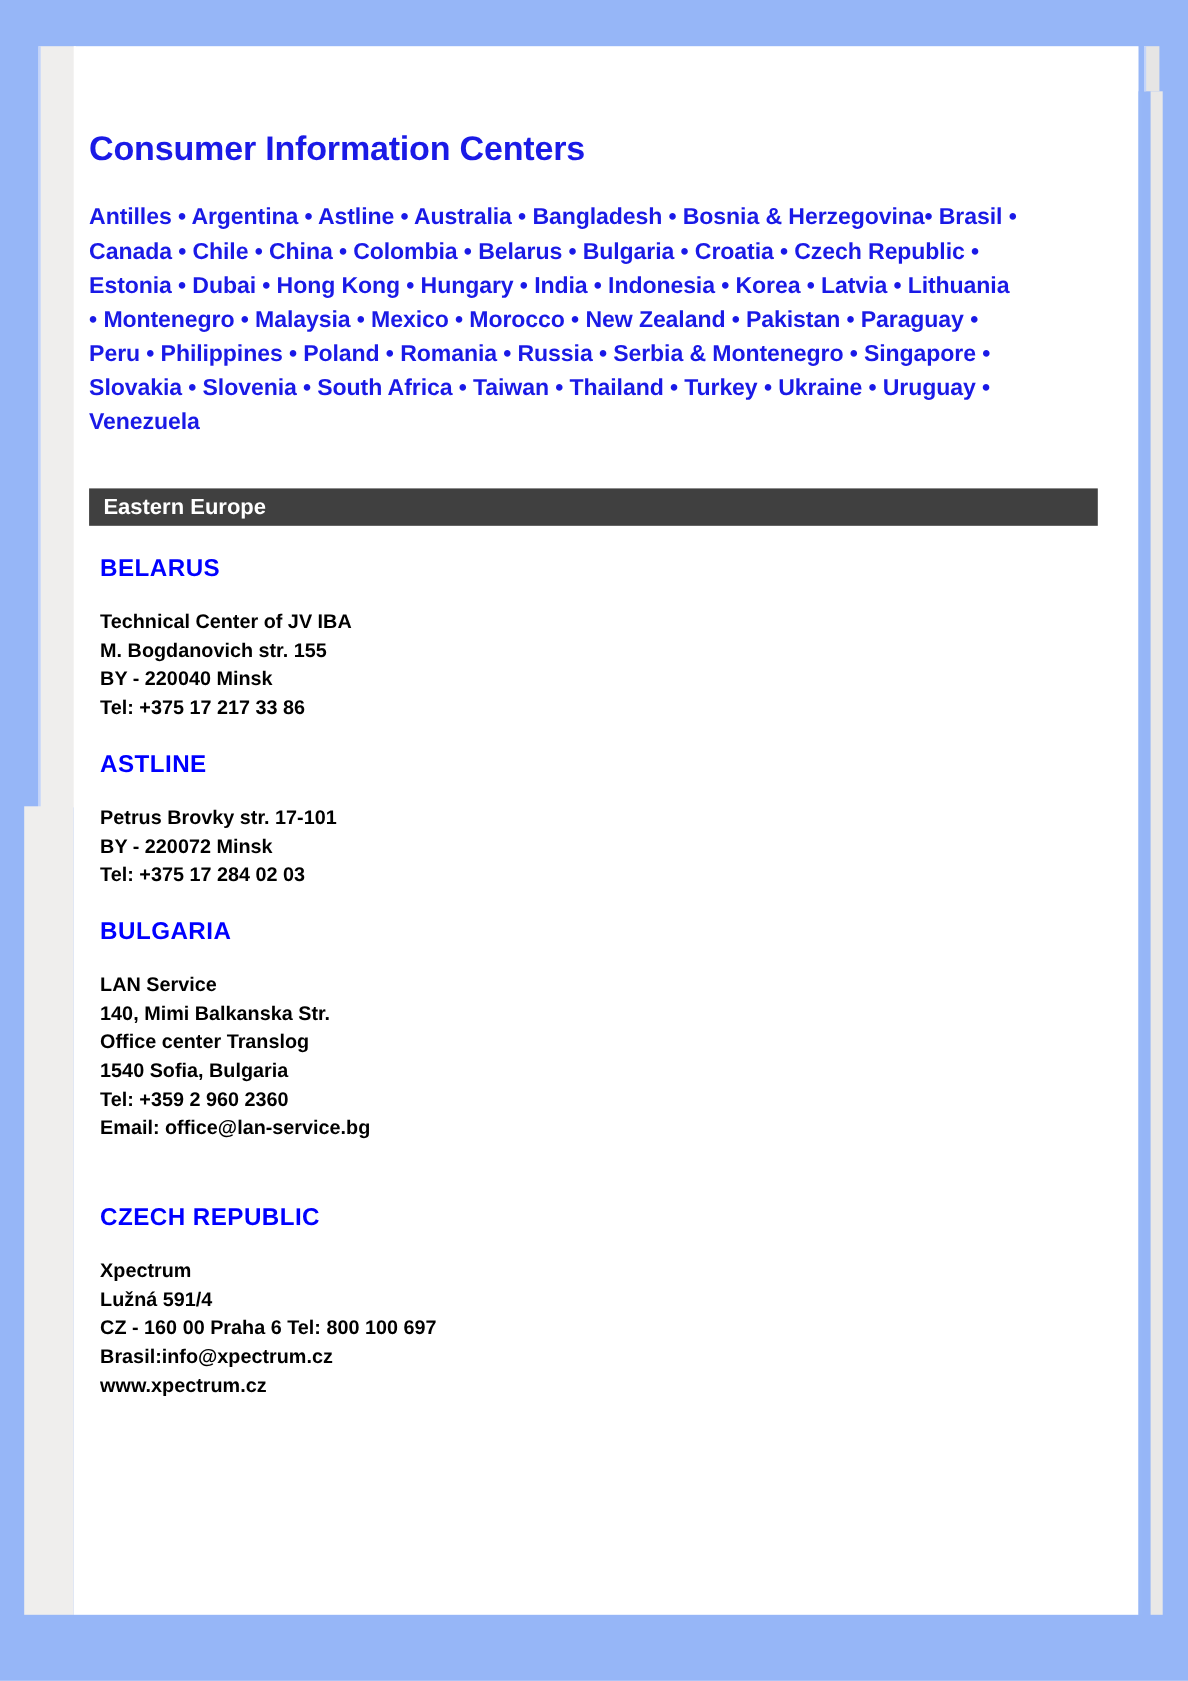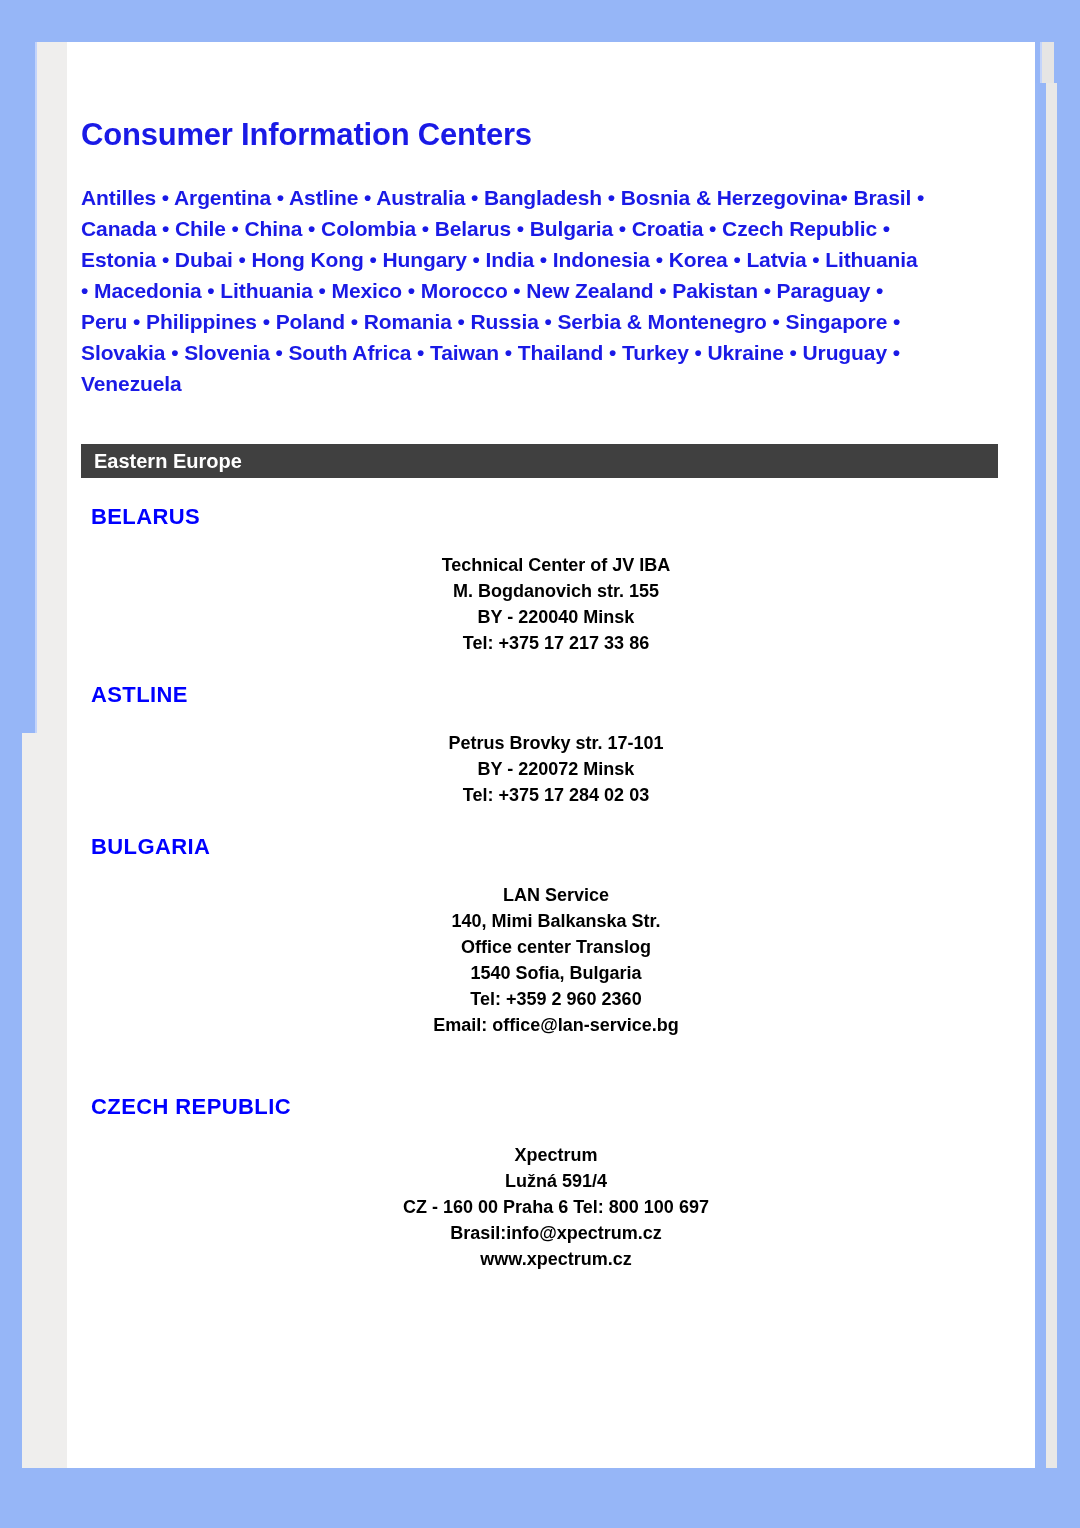--- a/index.html
+++ b/index.html
@@ -135,21 +135,21 @@
   }
 
   .entry-lines {
     color: #000000;
     font-size: 18px;
     font-weight: bold;
     line-height: 26px;
     padding-left: 10px;
     margin-top: 22px;
   }
-  .entry-lines .ln { white-space: nowrap; text-align: center; }
+  .entry-lines .ln { white-space: nowrap; }
 
   .spacer-czech { height: 30px; }
 </style>
 </head>
 <body>
 
 <div class="page-frame">
 
   <div class="gutter-upper"></div>
   <div class="gutter-lower"></div>
@@ -159,21 +159,21 @@
   <div class="rail-c"></div>
 
   <div class="content">
 
     <h1 class="page-title">Consumer Information Centers</h1>
 
     <div class="country-list">
       <div class="line">Antilles • Argentina • Astline • Australia • Bangladesh • Bosnia &amp; Herzegovina• Brasil •</div>
       <div class="line">Canada • Chile • China • Colombia • Belarus • Bulgaria • Croatia • Czech Republic •</div>
       <div class="line">Estonia • Dubai •  Hong Kong • Hungary • India • Indonesia • Korea • Latvia • Lithuania</div>
-      <div class="line">• Macedonia • Lithuania • Mexico • Morocco • New Zealand • Pakistan • Paraguay •</div>
+      <div class="line">• Montenegro • Malaysia • Mexico • Morocco • New Zealand • Pakistan • Paraguay •</div>
       <div class="line">Peru • Philippines • Poland • Romania • Russia • Serbia &amp; Montenegro • Singapore •</div>
       <div class="line">Slovakia • Slovenia • South Africa • Taiwan • Thailand • Turkey • Ukraine • Uruguay •</div>
       <div class="line">Venezuela</div>
     </div>
 
     <div class="region-bar">Eastern Europe</div>
 
     <div class="entry">
       <div class="entry-heading">BELARUS</div>
       <div class="entry-lines">

